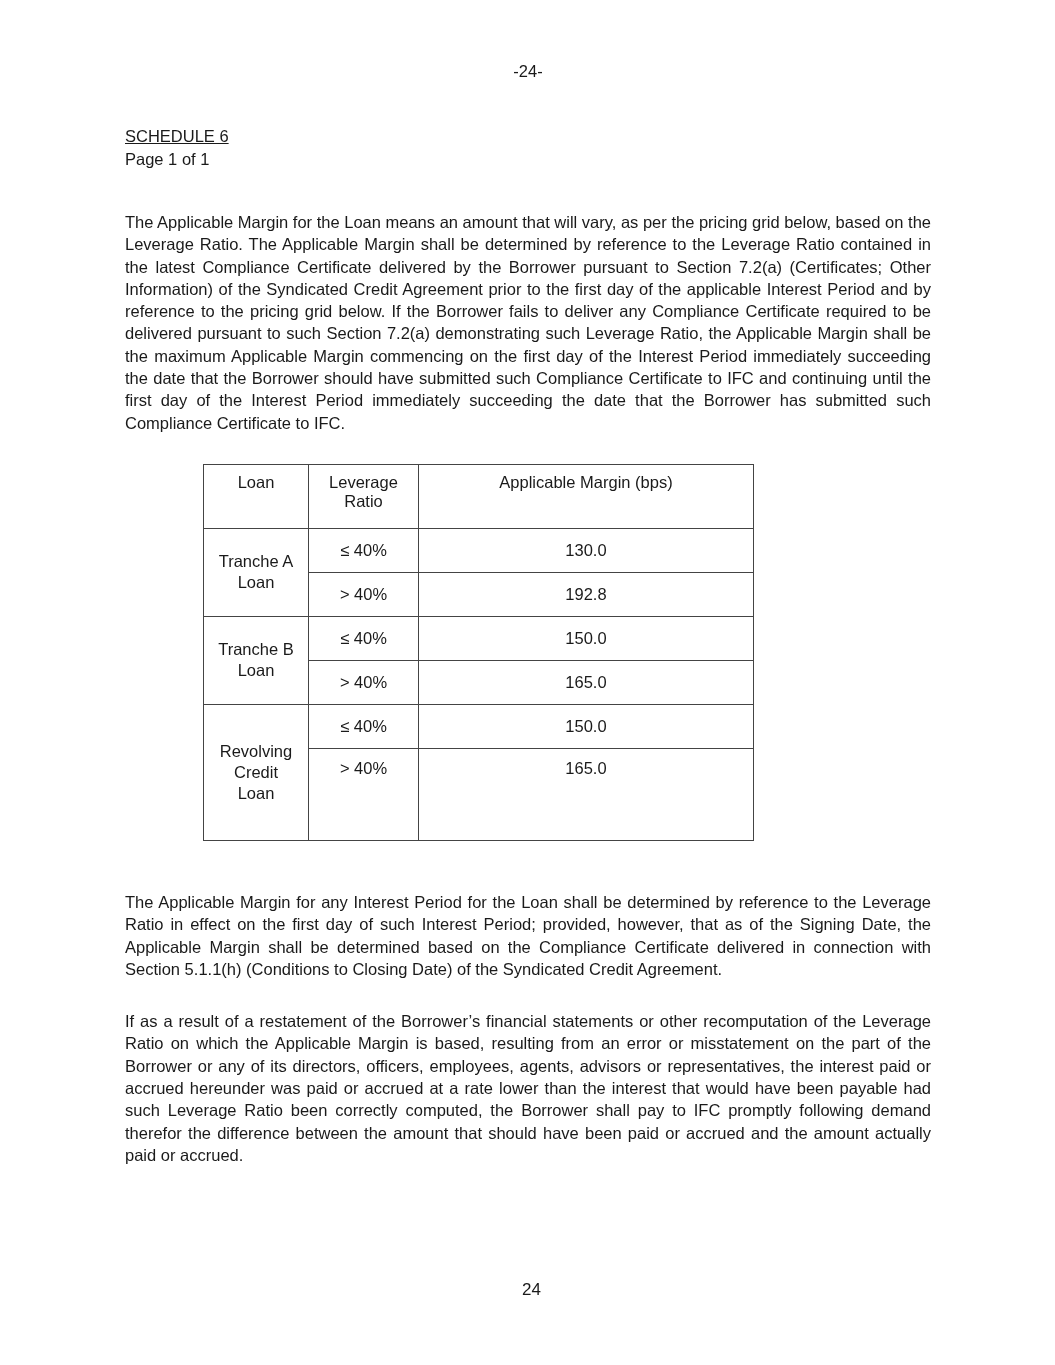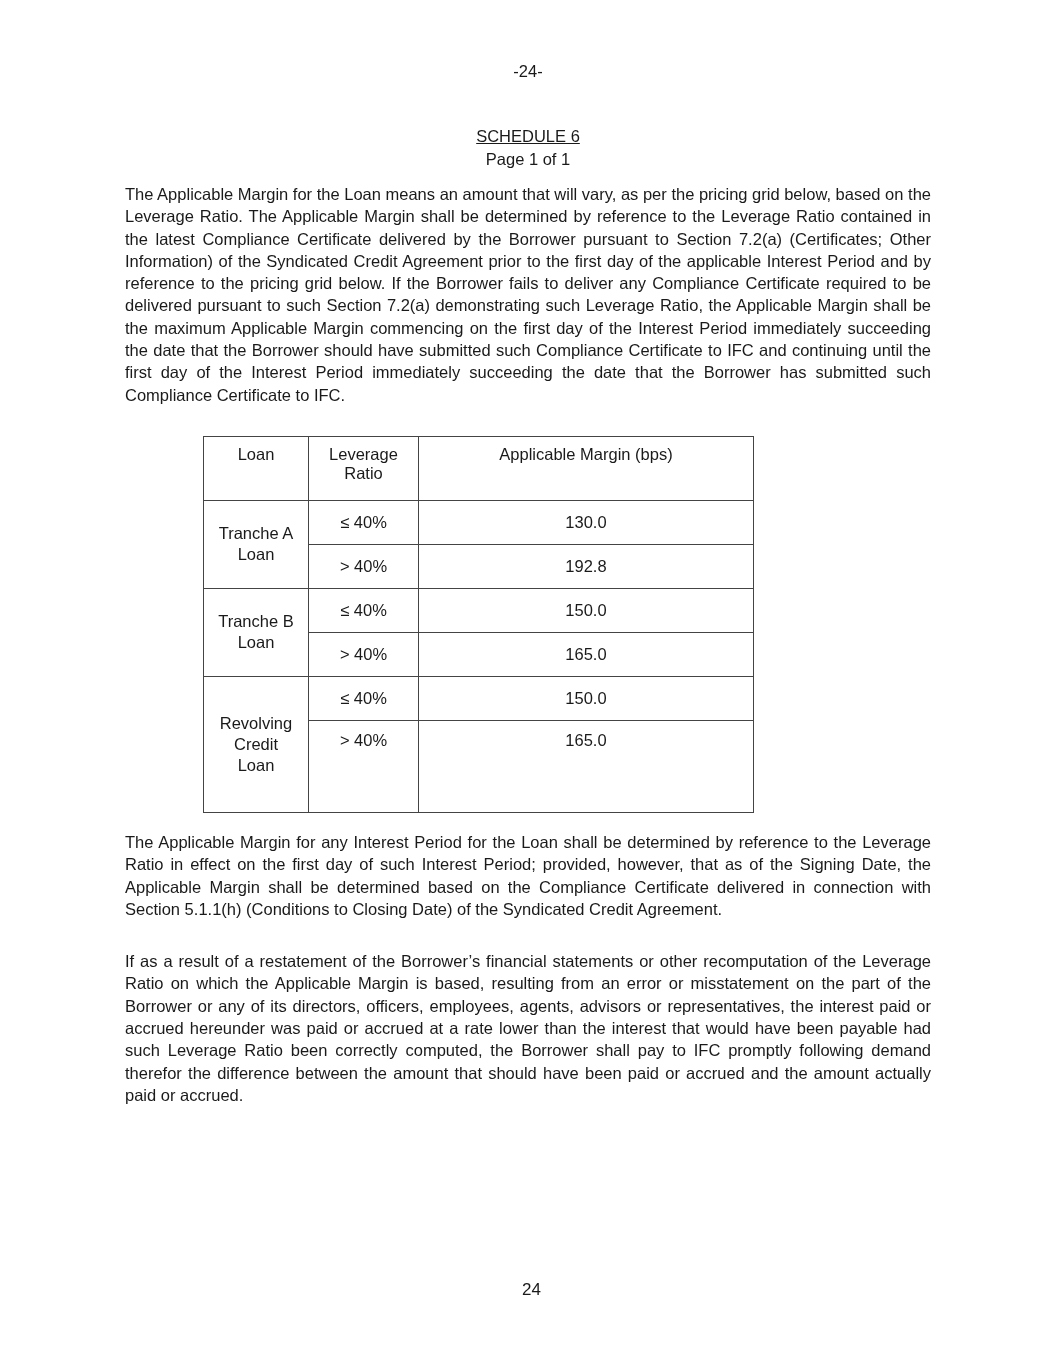--- a/index.html
+++ b/index.html
@@ -16,24 +16,24 @@
     width: 1055px;
     height: 1365px;
     padding: 62px 124px 8px 125px;
   }
   .page-num-top {
     text-align: center;
     font-size: 16.5px;
     margin-bottom: 44px;
   }
   .schedule-block {
-    text-align: center;
+    text-align: left;
     font-size: 16.5px;
     line-height: 23px;
-    margin-bottom: 12px;
+    margin-bottom: 40px;
   }
   .schedule-label { text-decoration: underline; }
   .doc-title {
     text-align: center;
     font-size: 17px;
     text-decoration: underline;
     letter-spacing: 0.5px;
     margin-bottom: 34px;
   }
   .para {
@@ -54,21 +54,21 @@
     padding: 4px 6px;
   }
   .col-loan   { width: 105px; }
   .col-ratio  { width: 110px; }
   .col-margin { width: 335px; }
   .margin-table thead th { height: 64px; vertical-align: top; padding-top: 8px; }
   .margin-table .sub-row { height: 44px; }
   .margin-table .sub-row-tall { height: 92px; }
   .margin-table .sub-row-tall td.entry-cell { vertical-align: top; padding-top: 10px; }
   .loan-cell { white-space: pre-line; line-height: 21px; }
-  .para-2 { margin-top: 18px; }
+  .para-2 { margin-top: 50px; }
   .para-3 { margin-top: 30px; }
   .page-num-bottom {
     position: absolute;
     left: 4px;
     top: 1280px;
     width: 1055px;
     text-align: center;
     font-size: 17px;
   }
 </style>

